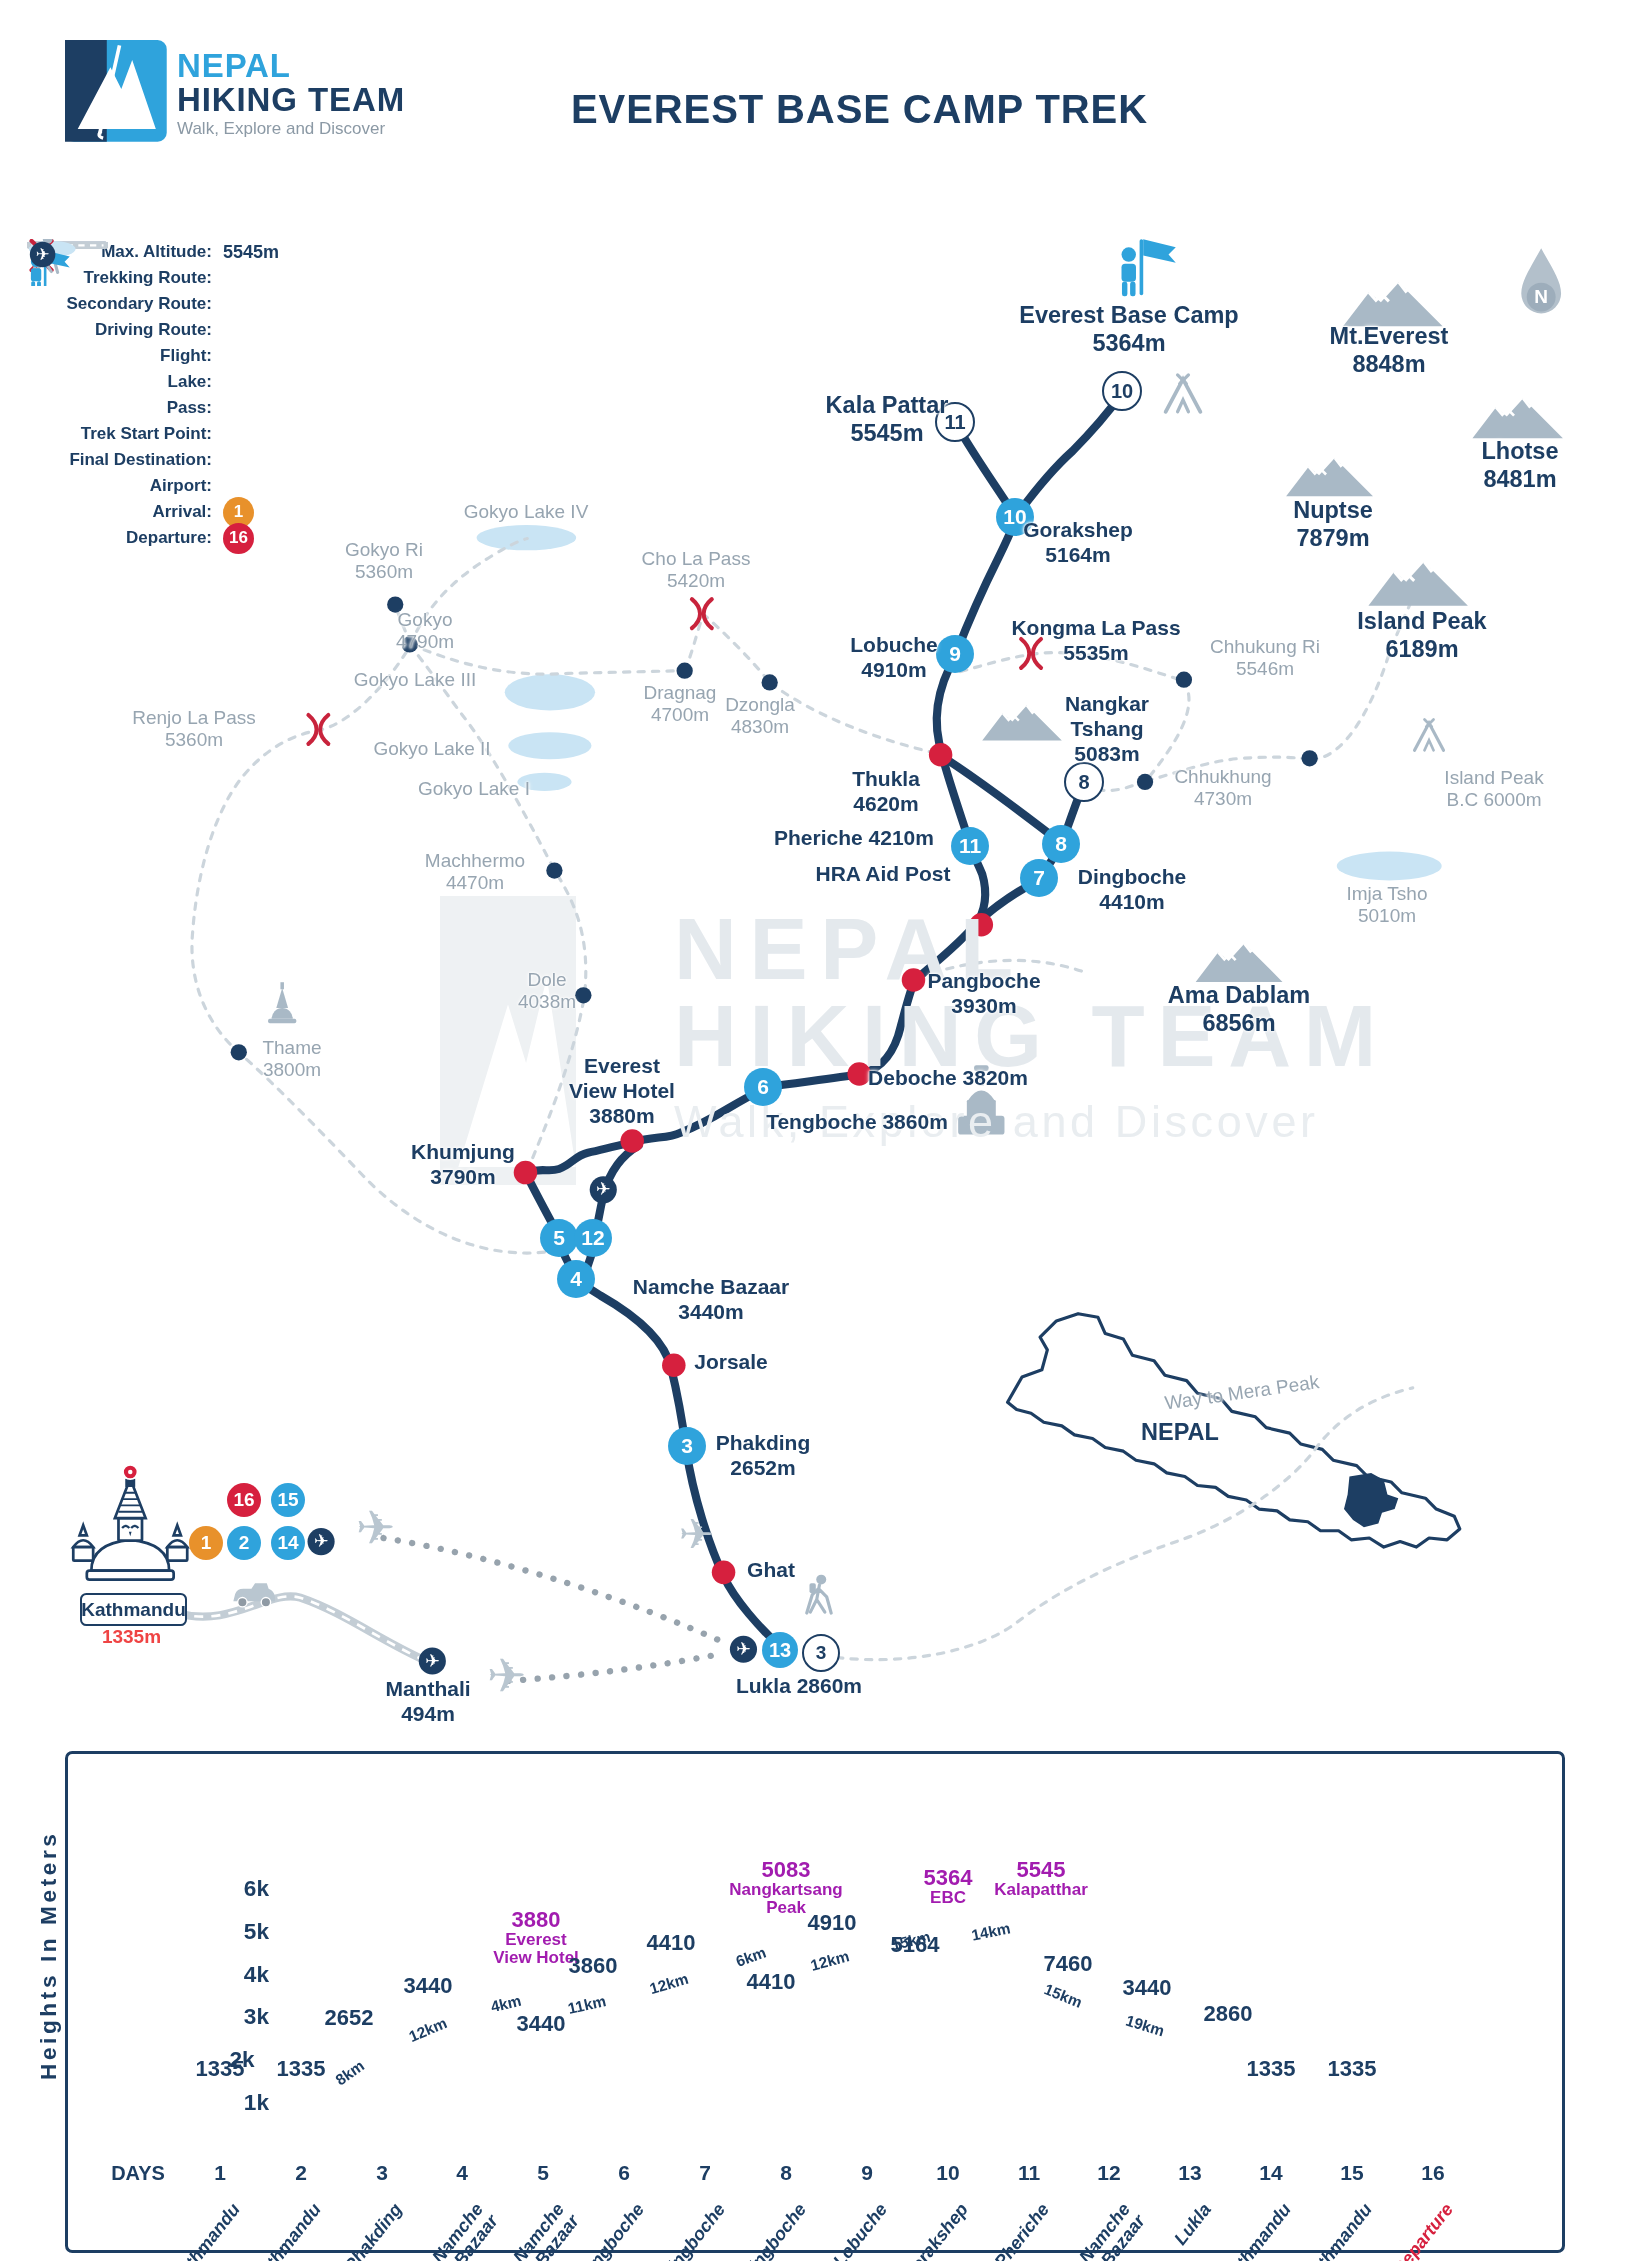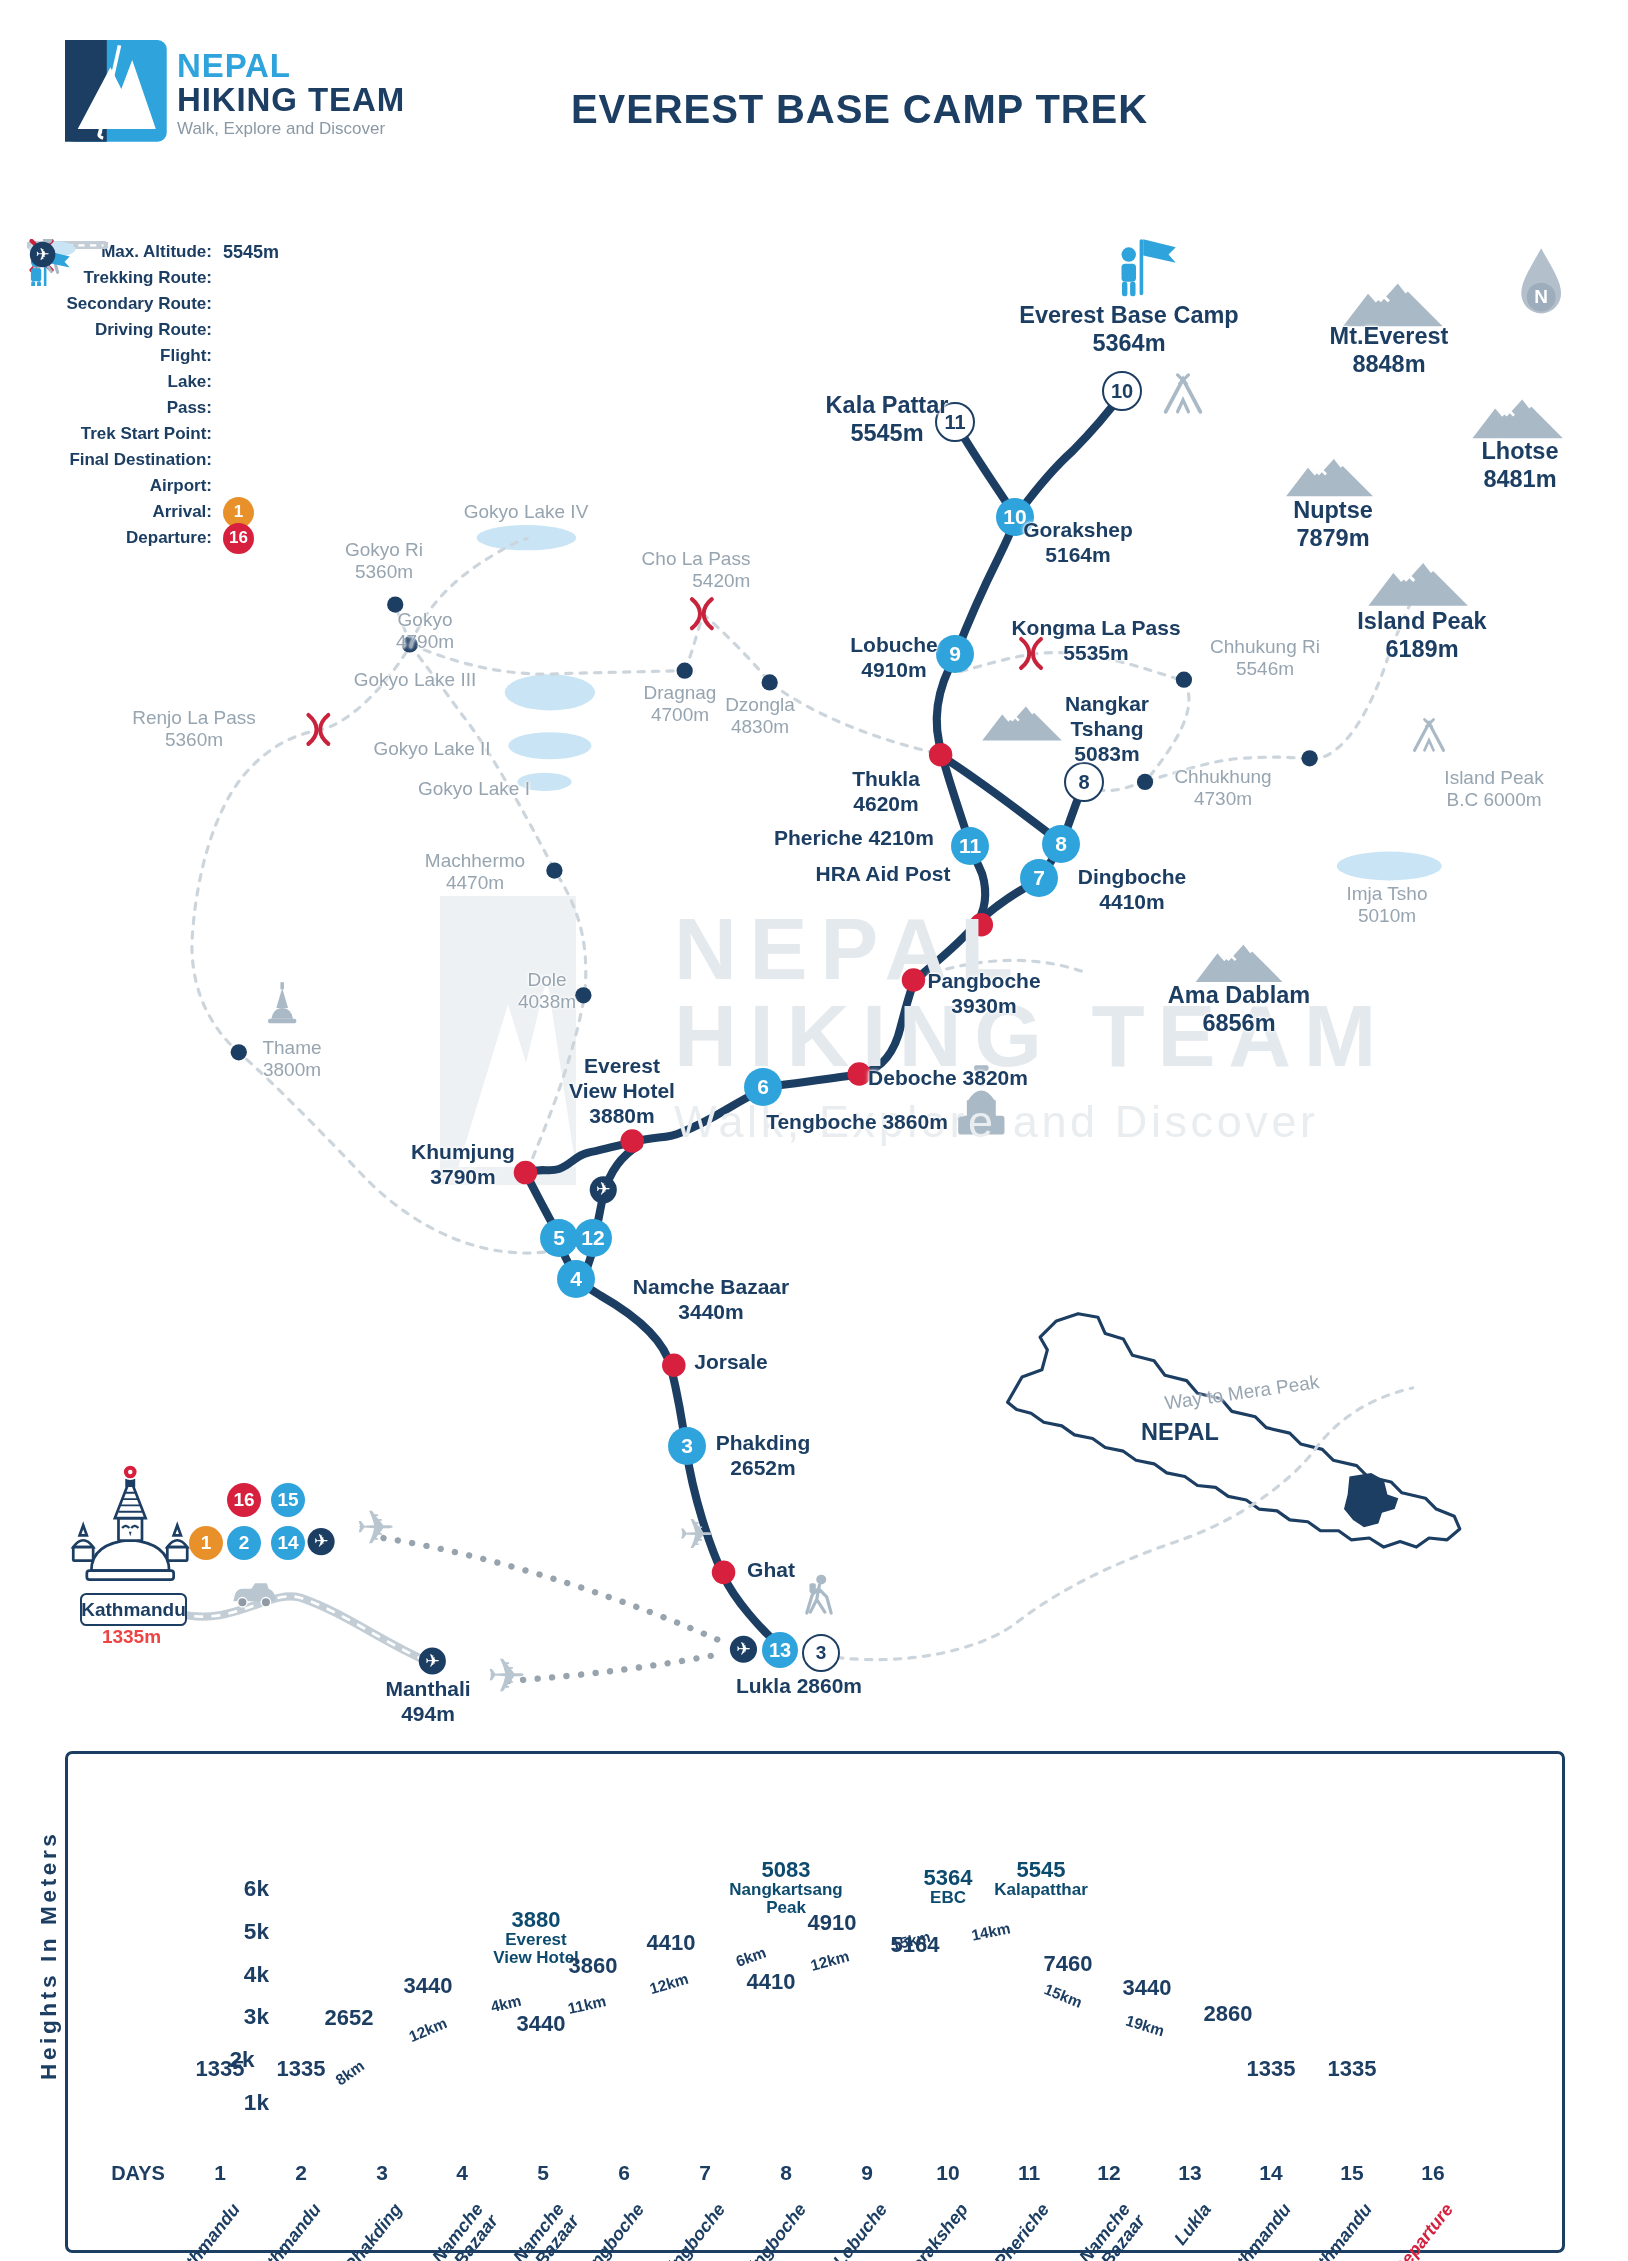--- a/index.html
+++ b/index.html
@@ -38,21 +38,21 @@
   #chart-title{position:absolute;left:65px;top:1757px;width:1500px;text-align:center;font-size:23.5px;font-weight:bold;color:#1d3e63;}
   #ylab{position:absolute;left:36px;top:1918px;width:271px;transform:rotate(-90deg);transform-origin:81px 81px;
         font-size:22.6px;font-weight:bold;letter-spacing:3.6px;color:#1d3e63;}
   .ytick{position:absolute;width:54px;text-align:right;font-size:22.6px;font-weight:bold;color:#1d3e63;transform:translateY(-50%);}
   .dnum{position:absolute;transform:translate(-50%,-50%);font-size:21px;font-weight:bold;color:#1d3e63;}
   #dayslab{position:absolute;transform:translate(-50%,-50%);font-size:20px;font-weight:bold;color:#1d3e63;}
   .dname{position:absolute;width:154px;text-align:right;font-size:18px;font-weight:bold;font-style:italic;color:#1d3e63;
          line-height:1.05;transform:rotate(-52deg);transform-origin:100% 0%;}
   .dname.red{color:#d6203e;}
   .cval{position:absolute;transform:translate(-50%,-50%);font-size:22px;font-weight:bold;color:#1d3e63;white-space:nowrap;z-index:5;}
-  .cpeak{position:absolute;transform:translate(-50%,-100%);text-align:center;font-weight:bold;color:#0c4a6e;line-height:1.05;z-index:5;}
+  .cpeak{position:absolute;transform:translate(-50%,-100%);text-align:center;font-weight:bold;color:#a21caf;line-height:1.05;z-index:5;}
   .cpeak .l1{font-size:22px;}
   .cpeak .ln{font-size:17px;}
   .ckm{position:absolute;font-size:15.4px;font-weight:bold;color:#1d3e63;white-space:nowrap;z-index:4;}
   svg{position:absolute;left:0;top:0;}
 </style>
 </head>
 <body>
 
 <div id="stage">
 
@@ -551,21 +551,21 @@
       <div class="lbl navy big" style="left:1180px;top:1433px;z-index:40;">
         <div>NEPAL</div>
       </div>
       <div class="lbl gray" style="left:526px;top:512px;z-index:40;">
         <div>Gokyo Lake IV</div>
       </div>
       <div class="lbl gray" style="left:384px;top:561px;z-index:40;">
         <div>Gokyo Ri</div>
         <div>5360m</div>
       </div>
-      <div class="lbl gray" style="left:696px;top:570px;z-index:40;text-align:right;">
+      <div class="lbl gray" style="left:696px;top:570px;z-index:40;">
         <div>Cho La Pass</div>
         <div>5420m</div>
       </div>
       <div class="lbl gray" style="left:425px;top:631px;z-index:40;">
         <div>Gokyo</div>
         <div>4790m</div>
       </div>
       <div class="lbl gray" style="left:415px;top:680px;z-index:40;">
         <div>Gokyo Lake III</div>
       </div>

